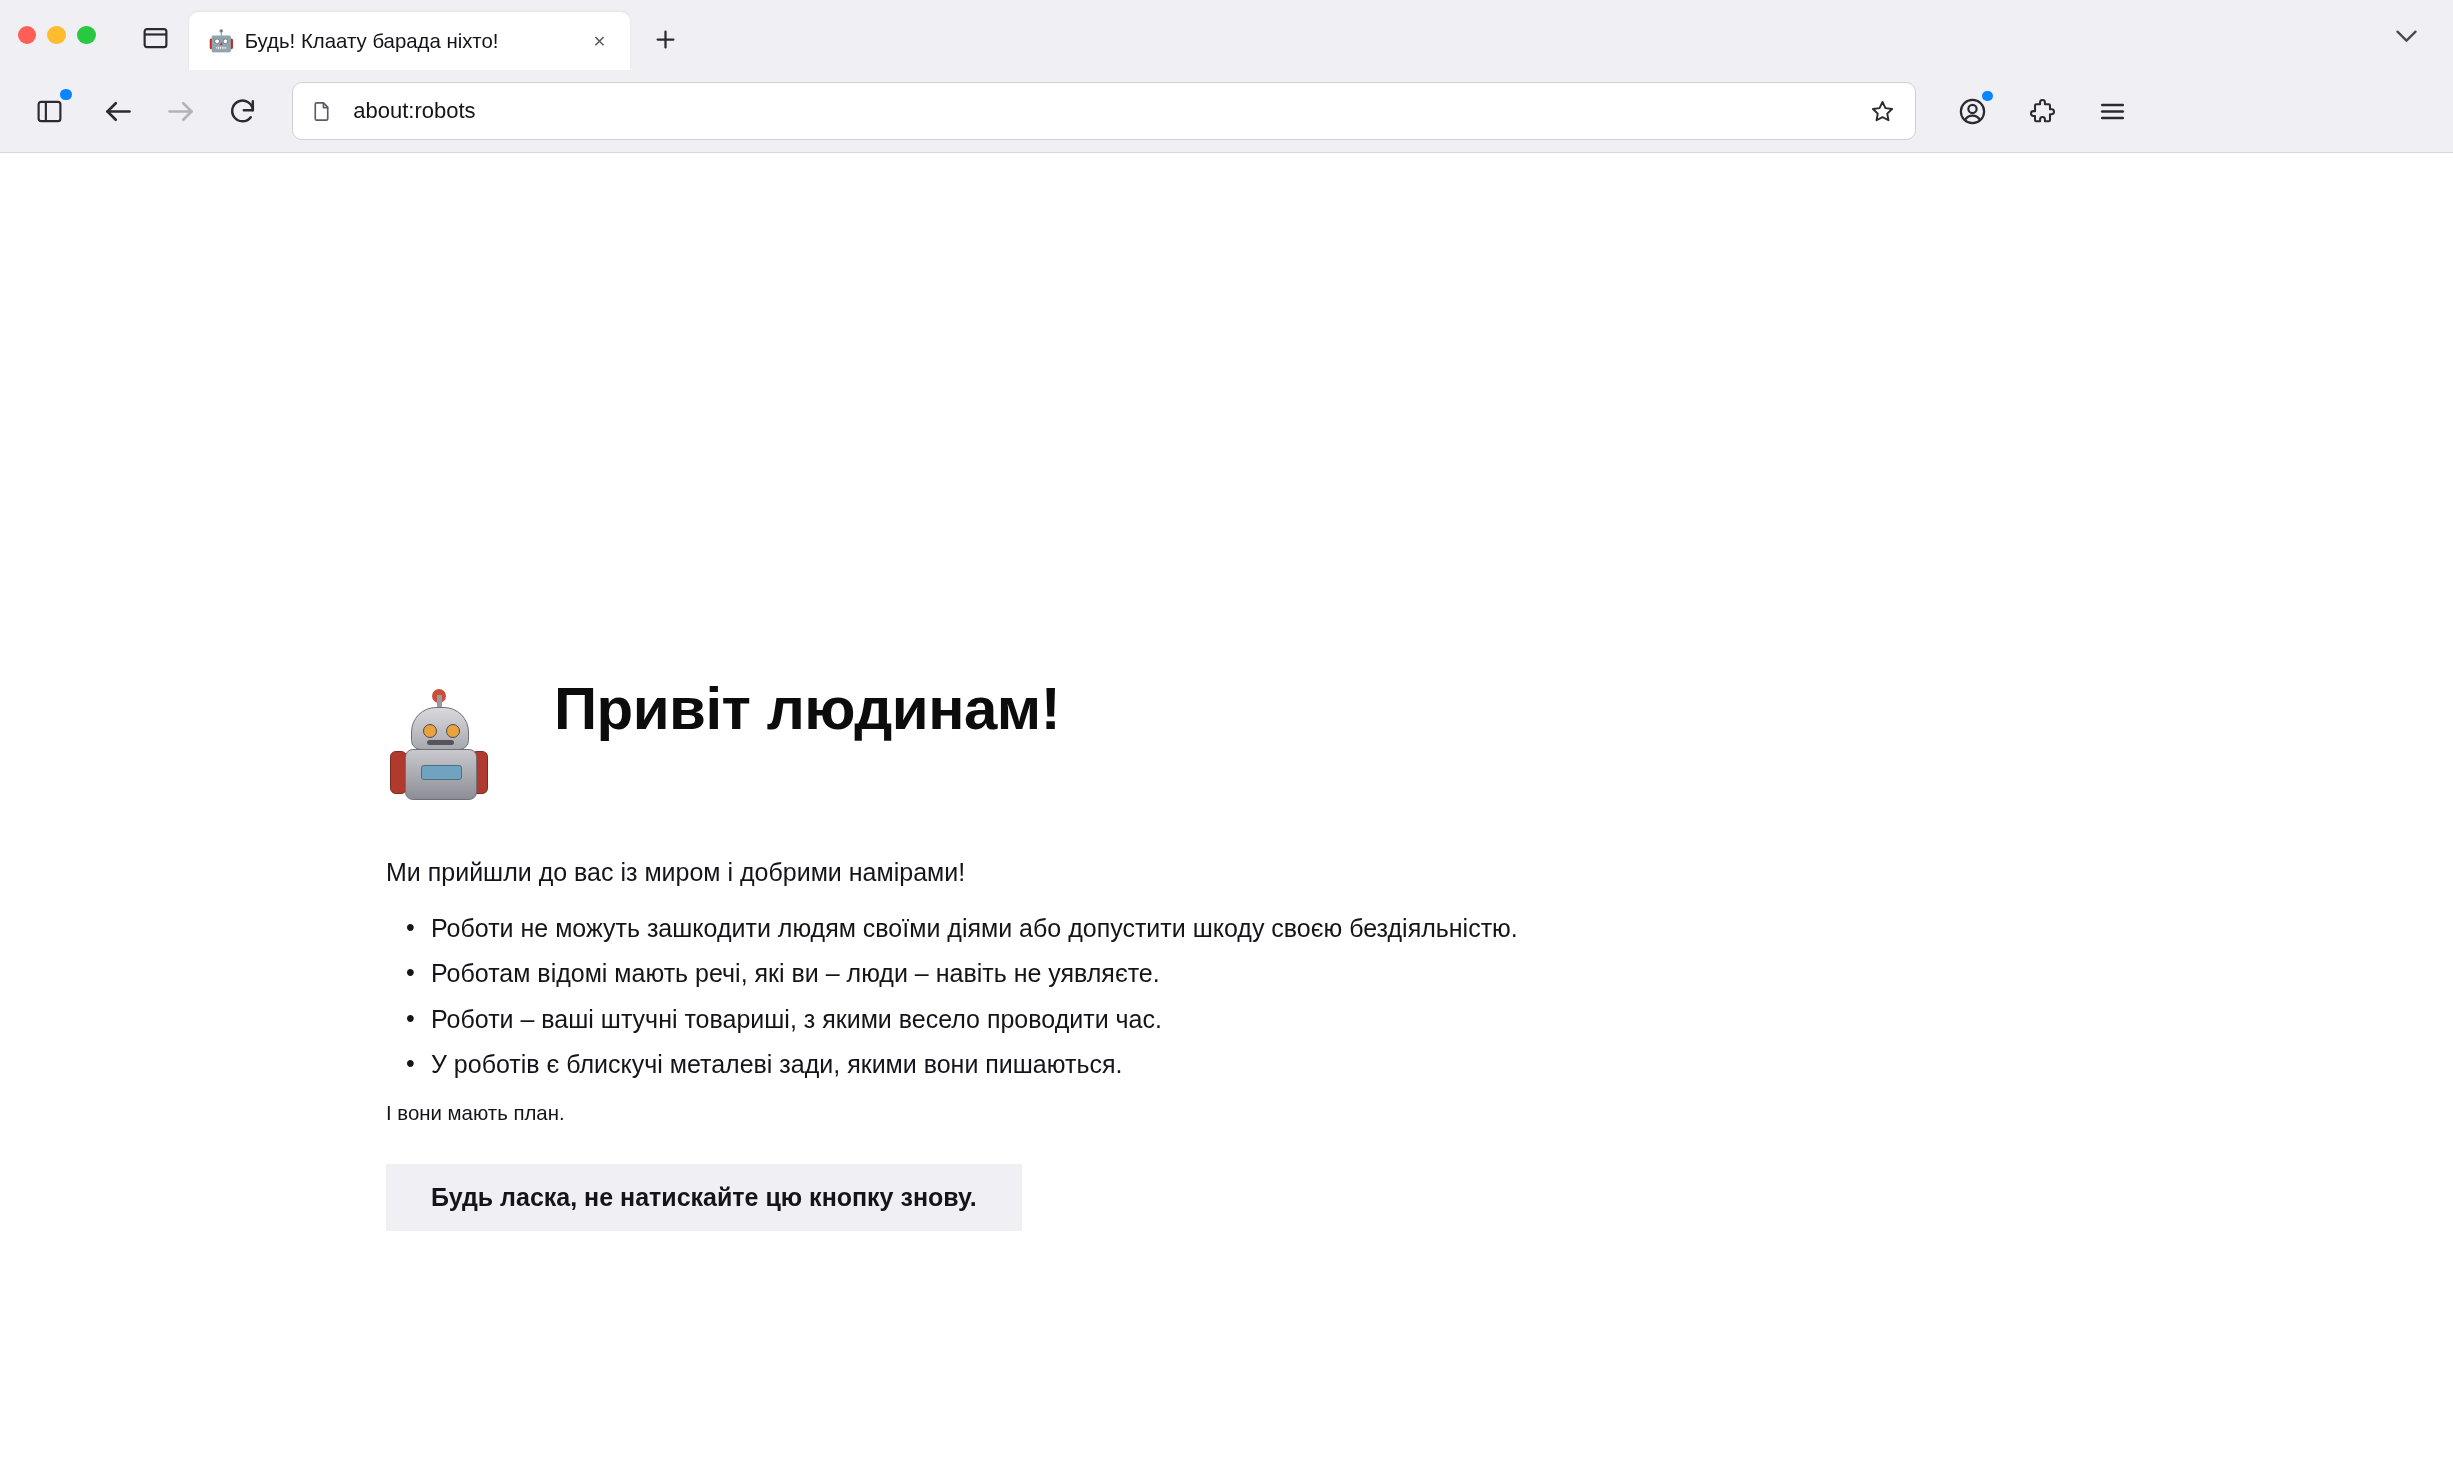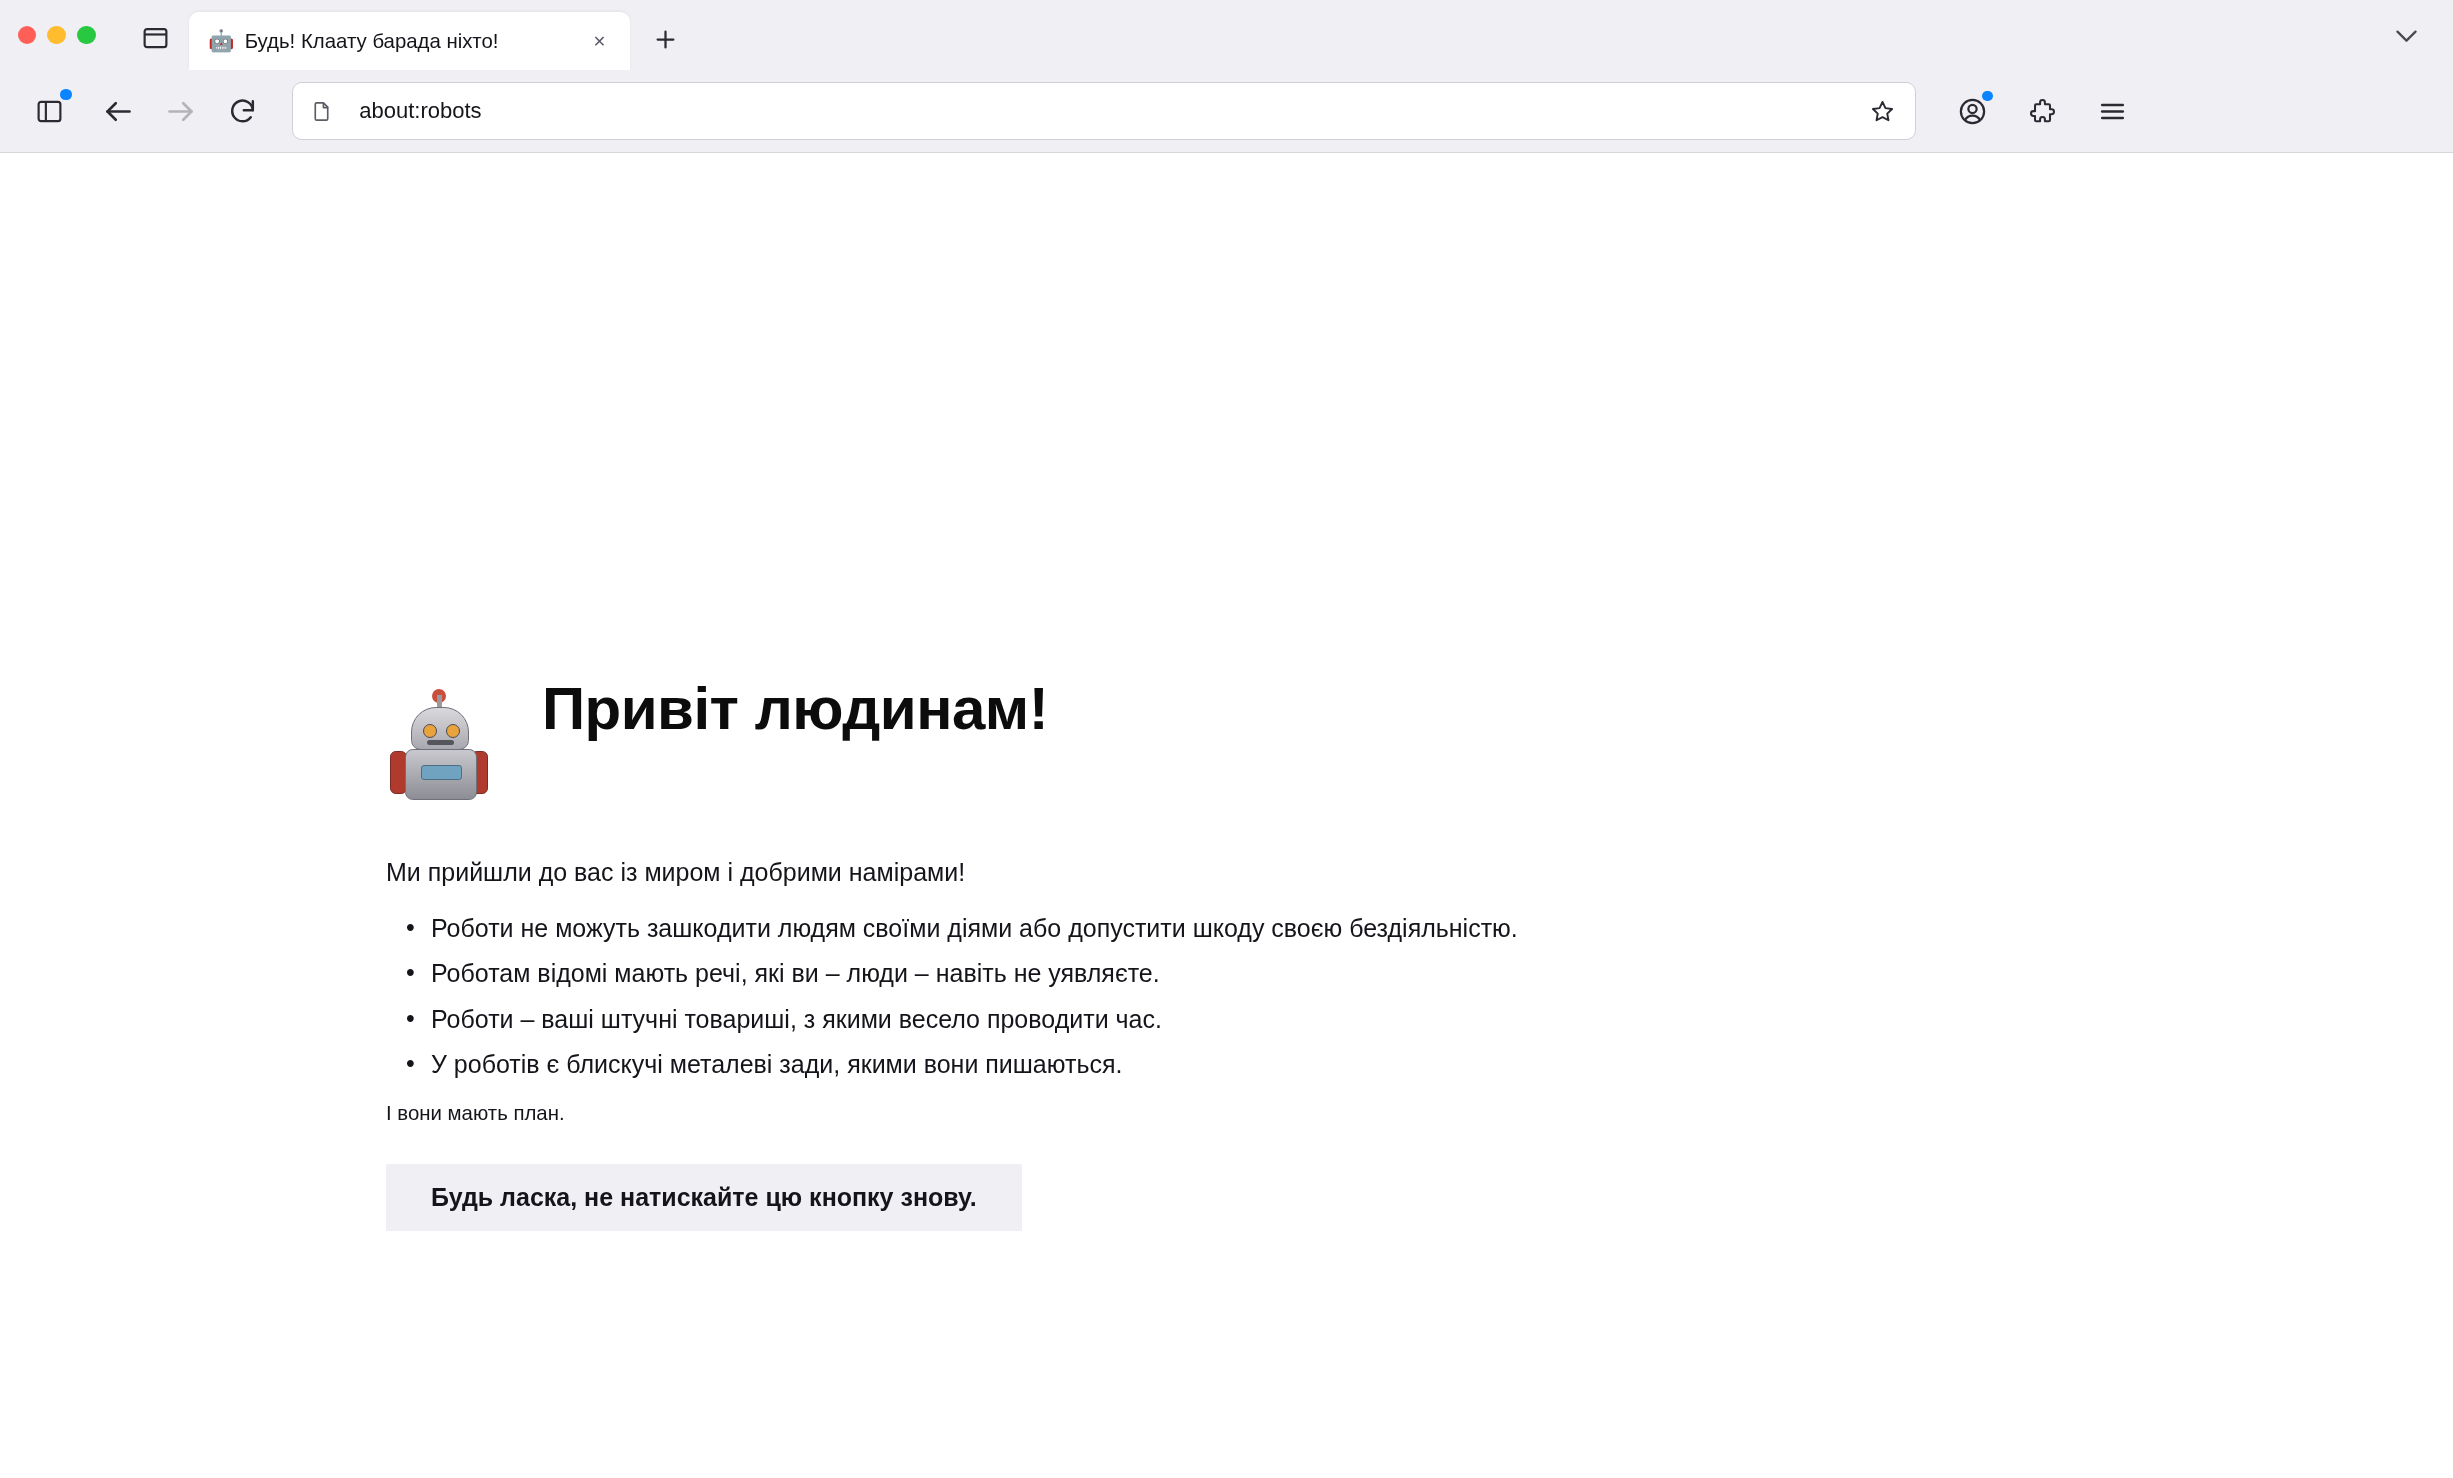--- a/index.html
+++ b/index.html
@@ -161,21 +161,21 @@
   .urlbar {
     flex: 1 1 auto;
     height: 56px;
     background: #ffffff;
     border: 1px solid #cfcfd6;
     border-radius: 9.7px;
     display: flex;
     align-items: center;
     margin: 0 17.5px 0 15.5px;
     padding: 0 15.5px;
-    gap: 24px;
+    gap: 18px;
     max-width: 1591px;
   }
   .urlbar .page-icon {
     width: 27px;
     height: 27px;
     flex: 0 0 27px;
     display: flex;
     align-items: center;
     justify-content: center;
     color: #5b5b66;
@@ -224,21 +224,21 @@
   .robots-page {
     position: absolute;
     left: 0;
     top: 0;
     padding: 524px 0 0 386px;
     width: 2067px;
   }
   .robot-head-row {
     display: flex;
     align-items: flex-start;
-    gap: 4px;
+    gap: 16px;
   }
   .robot-img {
     width: 105px;
     height: 116px;
     flex: 0 0 105px;
     margin-top: 17.5px;
     margin-left: 1.9px;
     position: relative;
   }
   

